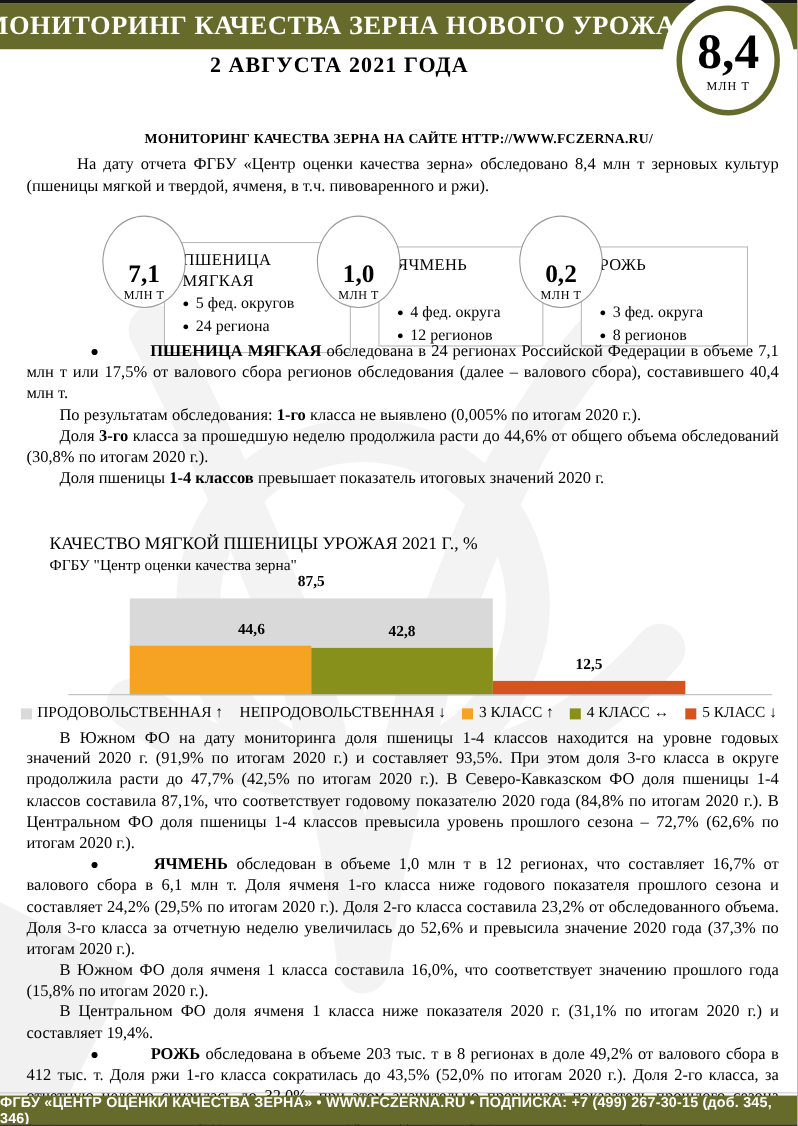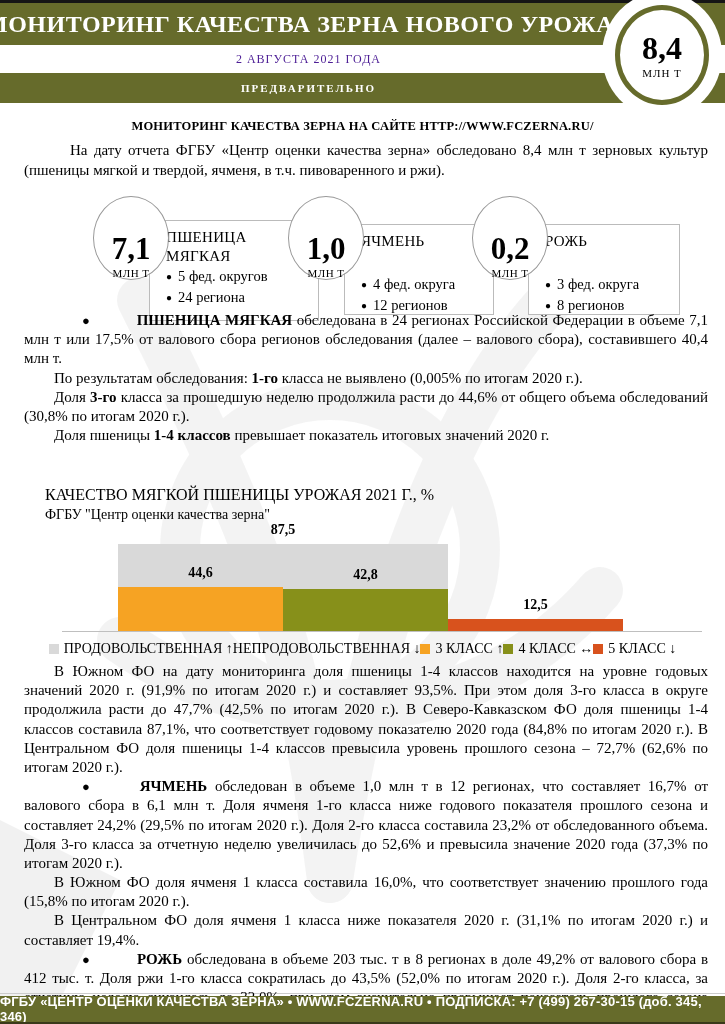--- a/index.html
+++ b/index.html
@@ -5,47 +5,47 @@
   html,body{margin:0;padding:0;background:#888;}
   .page{position:relative;width:725px;height:1024px;background:#fff;margin:0 auto;
         font-family:"Liberation Serif", serif;color:#000;overflow:hidden;}
   
   .topline{position:absolute;top:0;left:0;right:0;height:3px;background:#151515;z-index:5;}
   .band-title{position:absolute;top:3px;left:0;right:0;height:42px;background:#666B2B;
               display:flex;align-items:center;justify-content:center;z-index:2;}
   .band-title .t{color:#fff;font-weight:bold;font-size:24px;letter-spacing:.5px;padding-right:108px;white-space:nowrap;}
   .band-date{position:absolute;top:45px;left:0;right:0;height:28px;background:#fff;
              display:flex;align-items:center;justify-content:center;z-index:2;}
-  .band-date .t{color:#4c1d95;font-weight:normal;font-size:12px;letter-spacing:1px;padding-right:108px;}
+  .band-date .t{color:#000000;font-weight:bold;font-size:20px;letter-spacing:1px;padding-right:108px;}
   .band-prelim{position:absolute;top:73px;left:0;right:0;height:30px;background:#666B2B;
                display:flex;align-items:center;justify-content:center;z-index:2;}
   .band-prelim .t{color:#fff;font-weight:bold;font-size:11px;letter-spacing:2px;padding-right:108px;}
   .badge{position:absolute;top:5px;right:16px;width:84px;height:90px;background:#fff;
          border:5px solid #666B2B;border-radius:50%;z-index:6;
          box-shadow:0 0 0 13px #fff;display:flex;flex-direction:column;align-items:center;justify-content:center;}
-  .badge .v{font-size:32px;font-weight:bold;line-height:1;}
+  .badge .v{font-size:45px;font-weight:bold;line-height:1;}
   .badge .u{font-size:11px;letter-spacing:1px;margin-top:3px;}
   
   .site-line{position:absolute;top:119px;left:0;right:0;text-align:center;
              font-weight:bold;font-size:12.5px;letter-spacing:.2px;z-index:2;}
   .intro{position:absolute;top:141px;left:24px;width:684px;font-size:15px;line-height:1.3;
          text-align:justify;text-indent:46px;z-index:2;}
   
   .cards{position:absolute;top:196px;left:0;right:0;height:116px;z-index:2;}
   .card{position:absolute;top:0;height:116px;}
   .card .box{position:absolute;left:56px;top:24px;border:1px solid #bbb;background:#fff;
              padding:7px 10px 8px 16px;font-size:15px;}
   .card .box .name{letter-spacing:.3px;line-height:1.25;min-height:20px;}
   .card .brows{}
   .card .brow{font-size:14.5px;line-height:1.45;white-space:nowrap;}
   .dot{display:inline-block;margin-right:6px;font-size:10px;vertical-align:1px;}
   .dot::before{content:"●";}
   .circle{position:absolute;left:0;top:0;width:74px;height:82px;background:#fff;border:1px solid #999;
           border-radius:50%;display:flex;flex-direction:column;align-items:center;justify-content:center;z-index:3;}
-  .circle .v{font-size:31px;font-weight:bold;line-height:1;margin-top:36px;}
+  .circle .v{font-size:23px;font-weight:bold;line-height:1;margin-top:36px;}
   .circle .u{font-size:11px;margin-top:3px;letter-spacing:.5px;}
   .card1{left:93px;} .card1 .box{width:142px;height:84px;}
   .card2{left:288px;} .card2 .box{width:122px;height:74px;top:28px;}
   .card3{left:472px;} .card3 .box{width:124px;height:74px;top:28px;}
   .card2 .brows,.card3 .brows{margin-top:22px;}
   
   .flow{position:absolute;left:24px;width:684px;font-size:15px;line-height:1.28;text-align:justify;z-index:2;}
   .flow p{margin:0;text-indent:30px;}
   .flow p.bp{text-indent:58px;}
   .bullet{font-size:13px;margin-right:46px;}
@@ -58,24 +58,24 @@
   .chart-sub{position:absolute;top:507px;left:45px;font-size:14px;z-index:2;}
   .plot{position:absolute;top:516px;left:0;width:725px;height:116px;z-index:2;}
   .axis{position:absolute;left:62px;width:640px;bottom:0;border-bottom:1px solid #bfbfbf;}
   .bar{position:absolute;bottom:0;}
   .bar-food{left:118px;width:330px;}
   .bar-c3{left:118px;width:165px;}
   .bar-c4{left:283px;width:165px;}
   .bar-c5{left:448px;width:175px;}
   .bar-label{position:absolute;text-align:center;font-weight:bold;font-size:14px;}
   .lbl-food{left:118px;width:330px;}
-  .lbl-c3{left:118px;width:165px;}
+  .lbl-c3{left:118px;width:165px;padding-left:28px;}
   .lbl-c4{left:283px;width:165px;}
   .lbl-c5{left:448px;width:175px;}
-  .legend{position:absolute;top:641px;left:0;right:0;display:flex;justify-content:center;
+  .legend{position:absolute;top:641px;left:0;right:0;display:flex;justify-content:center;gap:15px;
           font-size:14px;z-index:2;align-items:center;}
   .legend .item{display:flex;align-items:center;gap:5px;white-space:nowrap;}
   .swatch{width:10px;height:10px;display:inline-block;}
   
   .footer{position:absolute;left:0;right:0;bottom:2px;height:26px;background:#666B2B;
           display:flex;align-items:center;justify-content:center;z-index:2;}
   .footer .t{color:#fff;font-family:"Liberation Sans", sans-serif;font-weight:bold;font-size:13px;letter-spacing:.2px;}
   .footer-edge{position:absolute;left:0;right:0;bottom:0;height:2px;background:#3a3a1a;z-index:2;}
   .preline{position:absolute;left:0;right:0;bottom:30px;border-bottom:1px solid #ccc;z-index:1;}
   
@@ -98,23 +98,20 @@
     </g>
   </svg>
 
   <div class="topline"></div>
   <div class="band-title">
     <div class="t">МОНИТОРИНГ КАЧЕСТВА ЗЕРНА НОВОГО УРОЖАЯ</div>
   </div>
   <div class="band-date">
     <div class="t">2 АВГУСТА 2021 ГОДА</div>
   </div>
-  <div class="band-prelim">
-    <div class="t">ПРЕДВАРИТЕЛЬНО</div>
-  </div>
   <div class="badge">
     <div class="v">8,4</div>
     <div class="u">МЛН Т</div>
   </div>
 
   <div class="site-line">МОНИТОРИНГ КАЧЕСТВА ЗЕРНА НА САЙТЕ HTTP://WWW.FCZERNA.RU/</div>
   <div class="intro">На дату отчета ФГБУ «Центр оценки качества зерна» обследовано 8,4 млн т зерновых культур (пшеницы мягкой и твердой, ячменя, в т.ч. пивоваренного и ржи).</div>
 
   <div class="cards">
 

